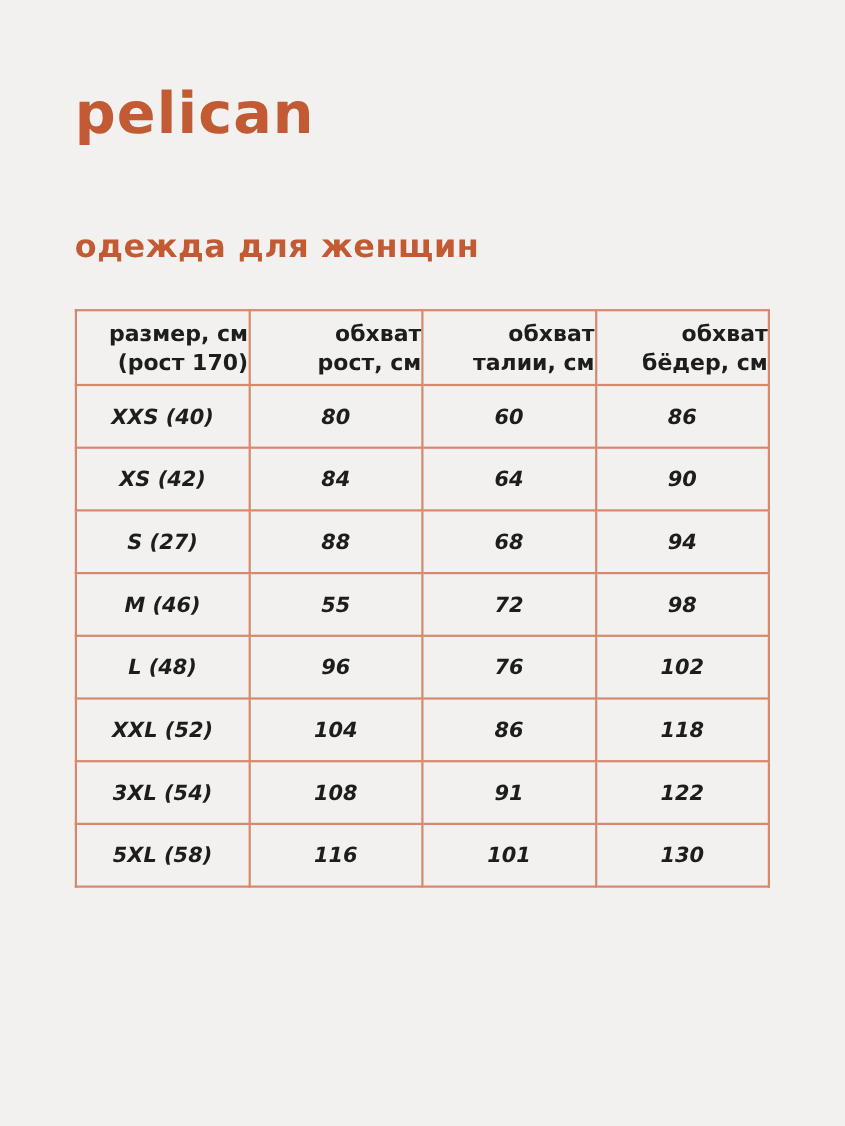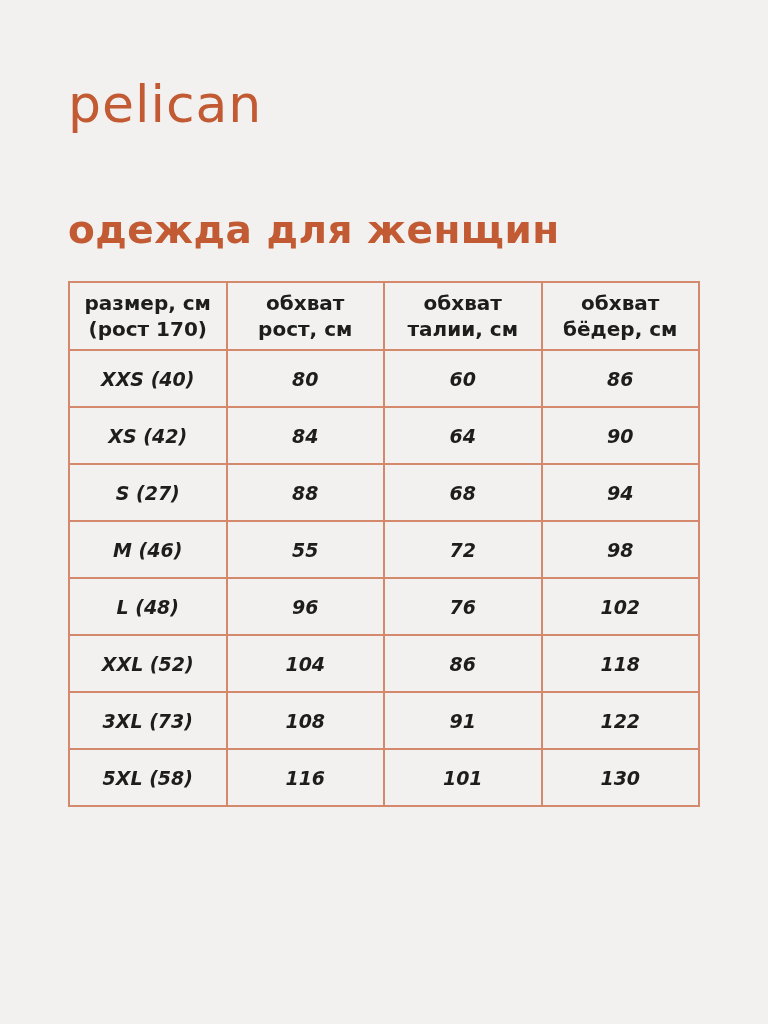--- a/index.html
+++ b/index.html
@@ -7,28 +7,28 @@
     width: 768px; height: 1024px;
     background: #F2F1EF;
     font-family: "DejaVu Sans", "Liberation Sans", sans-serif;
     position: relative;
     overflow: hidden;
   }
   .logo {
     position: absolute;
     left: 68px; top: 74px;
     font-size: 52px;
-    font-weight: normal;
+    font-weight: bold;
     color: #C25A33;
     letter-spacing: 1px;
   }
   .heading {
     position: absolute;
     left: 68px; top: 207px;
-    font-size: 39px;
+    font-size: 29px;
     font-weight: bold;
     color: #C25A33;
     letter-spacing: 0.5px;
     text-align: center;
   }
   table.size-table {
     position: absolute;
     left: 68px; top: 281px;
     width: 632px;
     border-collapse: collapse;
@@ -39,20 +39,21 @@
     text-align: center;
     vertical-align: middle;
     color: #1D1D1B;
     background: #F2F1EF;
   }
   .size-table th {
     height: 68px;
     font-size: 20px;
     font-weight: bold;
     line-height: 1.3;
+    text-align: right;
   }
   .size-table td {
     height: 57px;
     font-size: 19px;
     font-weight: bold;
     font-style: italic;
   }
 </style>
 </head>
 <body>
@@ -113,21 +114,21 @@
       <td>76</td>
       <td>102</td>
     </tr>
     <tr>
       <td>XXL (52)</td>
       <td>104</td>
       <td>86</td>
       <td>118</td>
     </tr>
     <tr>
-      <td>3XL (73)</td>
+      <td>3XL (54)</td>
       <td>108</td>
       <td>91</td>
       <td>122</td>
     </tr>
     <tr>
       <td>5XL (58)</td>
       <td>116</td>
       <td>101</td>
       <td>130</td>
     </tr>

